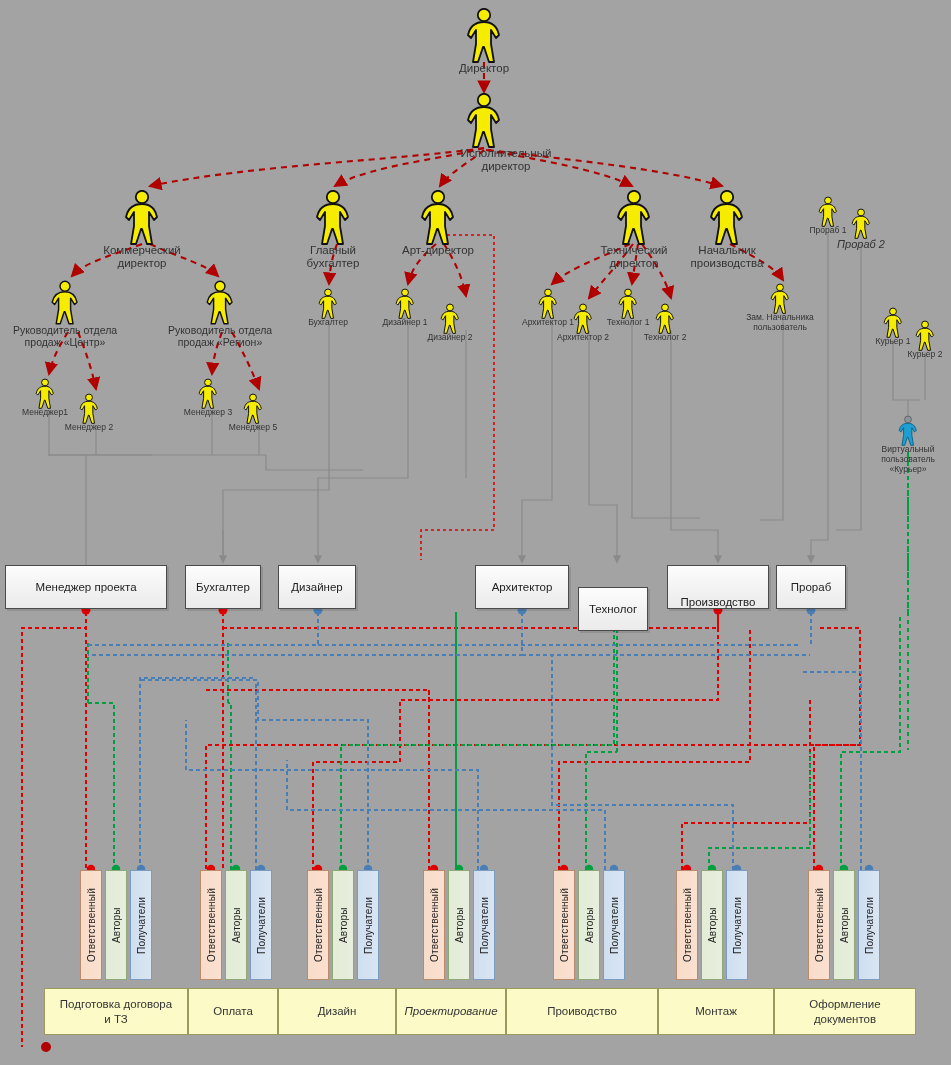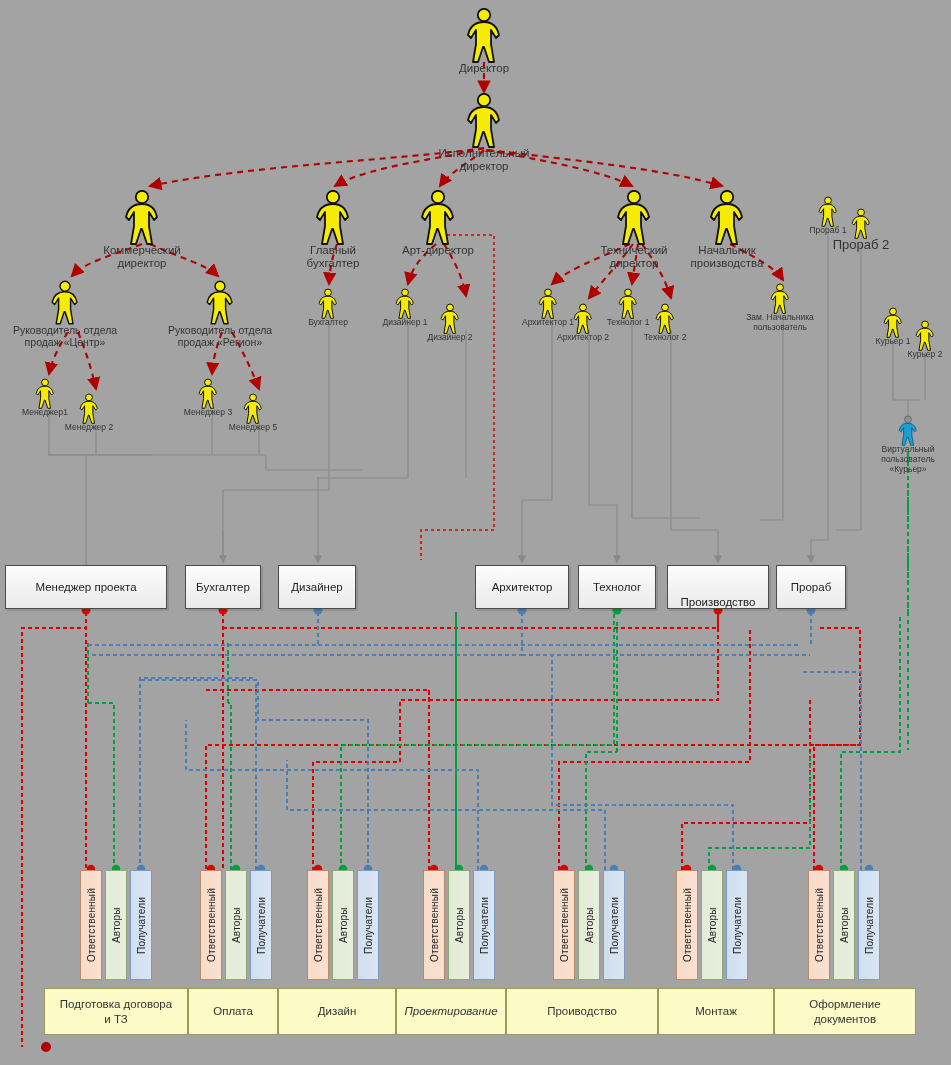--- a/index.html
+++ b/index.html
@@ -213,21 +213,21 @@
     </g>
         </svg></div>
       <div class="lbl" style="left: 414px; top: 62px; width: 140px; font-size: 11.5px;">Директор</div>
       <div class="person" style="left: 464px; top: 93px; width: 40px; height: 56px;"><svg width="40" height="56" viewBox="0 0 40 56" xmlns="http://www.w3.org/2000/svg">
     <g stroke="#111" stroke-width="1.8" stroke-linejoin="round" fill="#f5ec00">
       <circle cx="20" cy="7" r="6.2"></circle>
       <path d="M20,14 C11,14 6,18 4,27 L7,30 L12,22 L12,36 L9,54 L14,54 L19,39 L20,39
                L25,54 L30,54 L27,36 L27,22 L32,30 L35,27 C33,18 28,14 20,14 Z"></path>
     </g>
         </svg></div>
-      <div class="lbl" style="left: 414px; top: 147px; width: 140px; font-size: 11.5px;">Исполнительный директор</div>
+      <div class="lbl" style="left: 436px; top: 147px; width: 140px; font-size: 11.5px;">Исполнительный директор</div>
       <div class="person" style="left: 122px; top: 190px; width: 40px; height: 56px;"><svg width="40" height="56" viewBox="0 0 40 56" xmlns="http://www.w3.org/2000/svg">
     <g stroke="#111" stroke-width="1.8" stroke-linejoin="round" fill="#f5ec00">
       <circle cx="20" cy="7" r="6.2"></circle>
       <path d="M20,14 C11,14 6,18 4,27 L7,30 L12,22 L12,36 L9,54 L14,54 L19,39 L20,39
                L25,54 L30,54 L27,36 L27,22 L32,30 L35,27 C33,18 28,14 20,14 Z"></path>
     </g>
         </svg></div>
       <div class="lbl" style="left: 72px; top: 244px; width: 140px; font-size: 11.5px;">Коммерческий
 директор</div>
       <div class="person" style="left: 313px; top: 190px; width: 40px; height: 56px;"><svg width="40" height="56" viewBox="0 0 40 56" xmlns="http://www.w3.org/2000/svg">
@@ -273,21 +273,21 @@
     </g>
         </svg></div>
       <div class="lbl" style="left: 758px; top: 226px; width: 140px; font-size: 8.5px;">Прораб 1</div>
       <div class="person" style="left: 850px; top: 208px; width: 22px; height: 32px;"><svg width="22" height="32" viewBox="0 0 40 56" xmlns="http://www.w3.org/2000/svg">
     <g stroke="#111" stroke-width="1.8" stroke-linejoin="round" fill="#f5ec00">
       <circle cx="20" cy="7" r="6.2"></circle>
       <path d="M20,14 C11,14 6,18 4,27 L7,30 L12,22 L12,36 L9,54 L14,54 L19,39 L20,39
                L25,54 L30,54 L27,36 L27,22 L32,30 L35,27 C33,18 28,14 20,14 Z"></path>
     </g>
         </svg></div>
-      <div class="lbl" style="left: 791px; top: 238px; width: 140px; font-size: 13px;">Прораб 2</div>
+      <div class="lbl" style="left: 791px; top: 238px; width: 140px; font-size: 11px; font-style: italic;">Прораб 2</div>
       <div class="person" style="left: 49px; top: 280px; width: 32px; height: 46px;"><svg width="32" height="46" viewBox="0 0 40 56" xmlns="http://www.w3.org/2000/svg">
     <g stroke="#111" stroke-width="1.8" stroke-linejoin="round" fill="#f5ec00">
       <circle cx="20" cy="7" r="6.2"></circle>
       <path d="M20,14 C11,14 6,18 4,27 L7,30 L12,22 L12,36 L9,54 L14,54 L19,39 L20,39
                L25,54 L30,54 L27,36 L27,22 L32,30 L35,27 C33,18 28,14 20,14 Z"></path>
     </g>
         </svg></div>
       <div class="lbl" style="left: -5px; top: 324px; width: 140px; font-size: 10.5px;">Руководитель отдела
 продаж «Центр»</div>
       <div class="person" style="left: 204px; top: 280px; width: 32px; height: 46px;"><svg width="32" height="46" viewBox="0 0 40 56" xmlns="http://www.w3.org/2000/svg">
@@ -430,21 +430,21 @@
       </div>
       <div class="rolebox" style="left: 185px; top: 565px; width: 76px; height: 44px;">
         <span>Бухгалтер</span>
       </div>
       <div class="rolebox" style="left: 278px; top: 565px; width: 78px; height: 44px;">
         <span>Дизайнер</span>
       </div>
       <div class="rolebox" style="left: 475px; top: 565px; width: 94px; height: 44px;">
         <span>Архитектор</span>
       </div>
-      <div class="rolebox" style="left: 578px; top: 565px; width: 78px; height: 44px; justify-content: center;">
+      <div class="rolebox" style="left: 578px; top: 587px; width: 70px; height: 44px; justify-content: center;">
         <span>Технолог</span>
       </div>
       <div class="rolebox" style="left: 667px; top: 565px; width: 102px; height: 44px; align-items: flex-end;">
         <span>Производство</span>
       </div>
       <div class="rolebox" style="left: 776px; top: 565px; width: 70px; height: 44px;">
         <span>Прораб</span>
       </div>
     </div>
 

